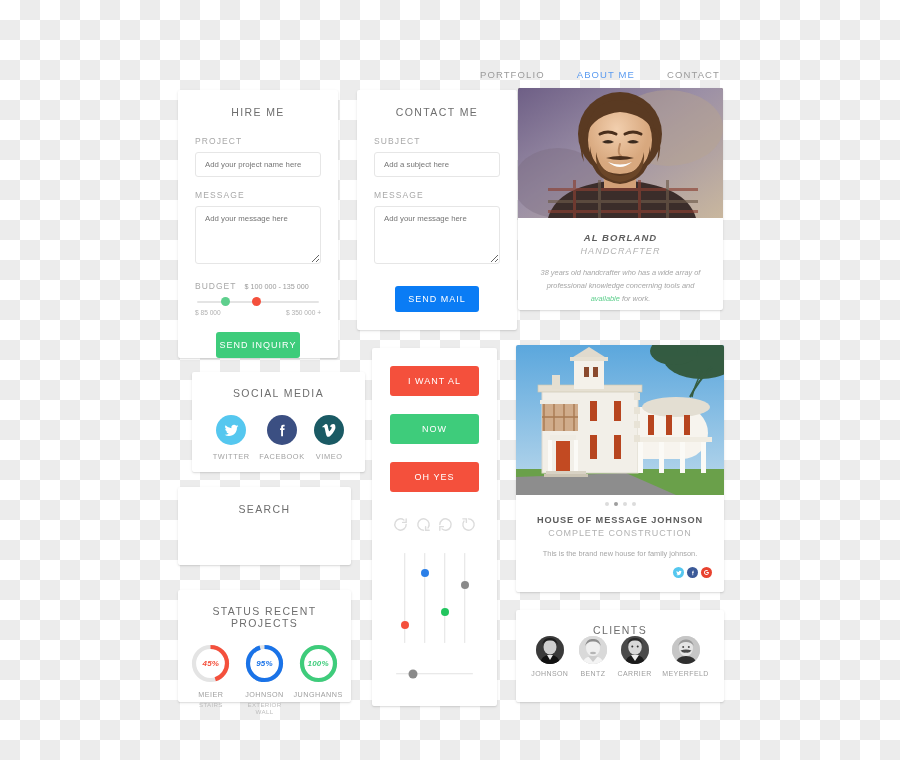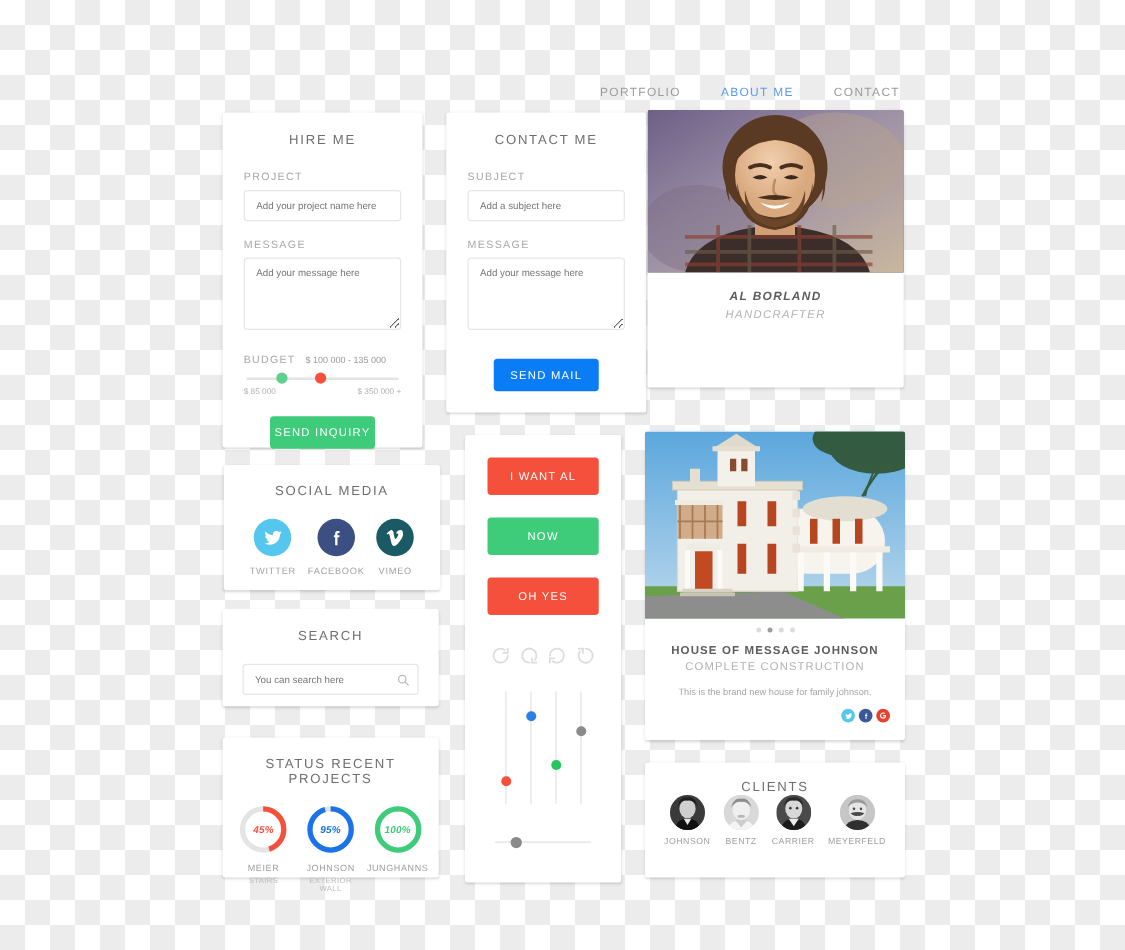--- a/index.html
+++ b/index.html
@@ -79,21 +79,21 @@
   
   #profile-card { left: 518px; top: 88px; width: 205px; height: 222px; overflow: hidden; font-style: italic; }
   #profile-photo { width: 100%; height: 130px; position: relative; overflow: hidden; background: #6d5b55; }
   #profile-body { padding: 14px 18px 0; text-align: center; }
   .profile-name { font-size: 9.5px; letter-spacing: 1.1px; font-weight: bold; color: #5d5d5d; }
   .profile-role { font-size: 9px; letter-spacing: 1.1px; color: #b2b2b2; margin-top: 3px; }
   .profile-bio { font-size: 7.4px; line-height: 1.75; color: #a6a6a6; margin-top: 11px; }
   .profile-bio .link { color: #5ecf8d; }
 
   
-  #social-media { left: 179px; top: 372px; width: 173px; height: 100px; padding: 15px 0 0; }
+  #social-media { left: 192px; top: 372px; width: 173px; height: 100px; padding: 15px 0 0; }
   #social-media .panel-title { margin-bottom: 16px; }
   .social-row { display: flex; justify-content: space-around; padding: 0 16px; }
   .social-item { text-align: center; cursor: pointer; }
   .social-circle {
     width: 30px; height: 30px; border-radius: 50%;
     display: flex; align-items: center; justify-content: center;
     margin: 0 auto; color: #fff;
   }
   .social-name { font-size: 7.4px; letter-spacing: 0.6px; color: #a2a2a2; margin-top: 7px; text-transform: uppercase;}
 
@@ -288,20 +288,23 @@
 
         <path d="M88 70 Q102 66 116 70 Q102 74 88 70 Z" fill="#4a2f1c"></path>
 
         <path d="M90 74 Q102 84 114 74 Q102 79 90 74 Z" fill="#fdfdfd"></path>
       </g>
     </svg>
   </div>
   <div id="profile-body">
     <div class="profile-name">AL BORLAND</div>
     <div class="profile-role">HANDCRAFTER</div>
+    <div class="profile-bio">
+      <span>38 years old handcrafter who has a wide array of professional knowledge concerning tools and </span><span class="link">available</span><span> for work.</span>
+    </div>
   </div>
 </div>
 
 <div class="card" id="social-media">
   <div class="panel-title">SOCIAL MEDIA</div>
   <div class="social-row">
     <div class="social-item">
       <div class="social-circle" id="sc-twitter" style="background: rgb(85, 199, 239);">
         <svg width="15" height="15" viewBox="0 0 24 24" fill="#fff">
             <path d="M23 4.9a9 9 0 0 1-2.6.7 4.5 4.5 0 0 0 2-2.5 9 9 0 0 1-2.9 1.1 4.5 4.5 0 0 0-7.7 4.1A12.8 12.8 0 0 1 2.5 3.6a4.5 4.5 0 0 0 1.4 6 4.5 4.5 0 0 1-2-.6v.1a4.5 4.5 0 0 0 3.6 4.4 4.5 4.5 0 0 1-2 .1 4.5 4.5 0 0 0 4.2 3.1A9 9 0 0 1 1 18.6a12.8 12.8 0 0 0 6.9 2c8.3 0 12.8-6.9 12.8-12.8v-.6A9 9 0 0 0 23 4.9z"></path>
@@ -323,29 +326,20 @@
             <path d="M21.5 7.6c-.1 2.1-1.6 5-4.4 8.7-2.9 3.9-5.3 5.8-7.3 5.8-1.2 0-2.3-1.2-3.1-3.5C6 16.2 5.4 13 4.7 9.9 4.2 7.6 3.6 6.4 2.9 6.4c-.2 0-.7.3-1.6.9L.4 6.1c1-.9 2-1.8 2.9-2.7 1.3-1.1 2.3-1.7 3-1.8 1.6-.2 2.6.9 3 3.3.4 2.6.7 4.2.9 4.8.5 2.3 1 3.4 1.6 3.4.5 0 1.2-.7 2.1-2.2.9-1.4 1.4-2.5 1.5-3.3.1-1.1-.3-1.6-1.4-1.6-.5 0-1 .1-1.5.3 1-3.3 3-4.9 5.8-4.8 2.1.1 3.1 1.4 3 4.1z"></path>
           </svg>
       </div>
       <div class="social-name">VIMEO</div>
     </div>
   </div>
 </div>
 
 <div class="card" id="search-panel">
   <div class="panel-title">SEARCH</div>
-  <div class="search-wrap">
-    <input class="input-box" type="text" style="padding-right: 22px;" placeholder="You can search here">
-    <span class="search-icon-btn">
-      <svg width="11" height="11" viewBox="0 0 24 24" fill="none" stroke="#b9b9b9" stroke-width="2.2">
-        <circle cx="10.5" cy="10.5" r="6.5"></circle>
-          <line x1="15.5" y1="15.5" x2="21" y2="21" stroke-linecap="round"></line>
-      </svg>
-    </span>
-  </div>
 </div>
 
 <div class="card" id="status-panel">
   <div class="panel-title">STATUS RECENT PROJECTS</div>
   <div class="donut-row" id="donut-row">
     <div class="donut-item">
       <div class="donut">
         <svg width="41" height="41" viewBox="0 0 41 41">
           <circle cx="20.5" cy="20.5" r="16.5" fill="none" stroke="#e4e4e4" stroke-width="4.2"></circle>
           <circle class="donut-arc" cx="20.5" cy="20.5" r="16.5" fill="none" stroke-width="4.2" stroke-linecap="butt" stroke="#f4503c" stroke-dasharray="46.65265090580843 103.67255756846318"></circle>

